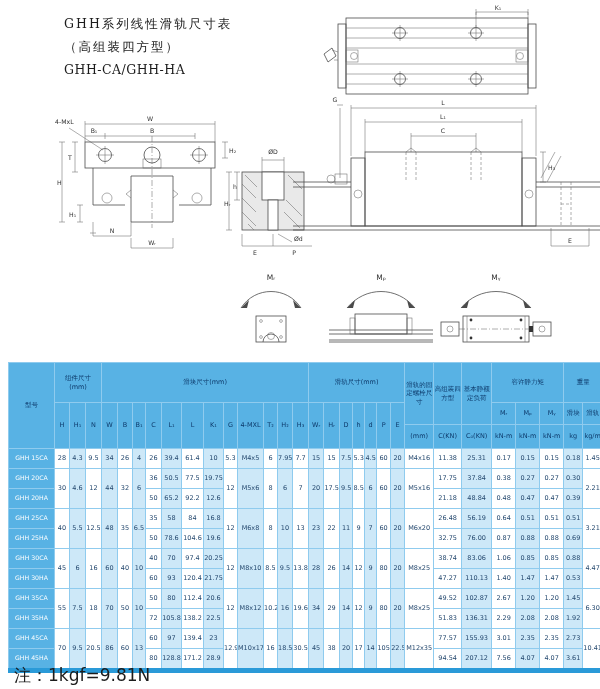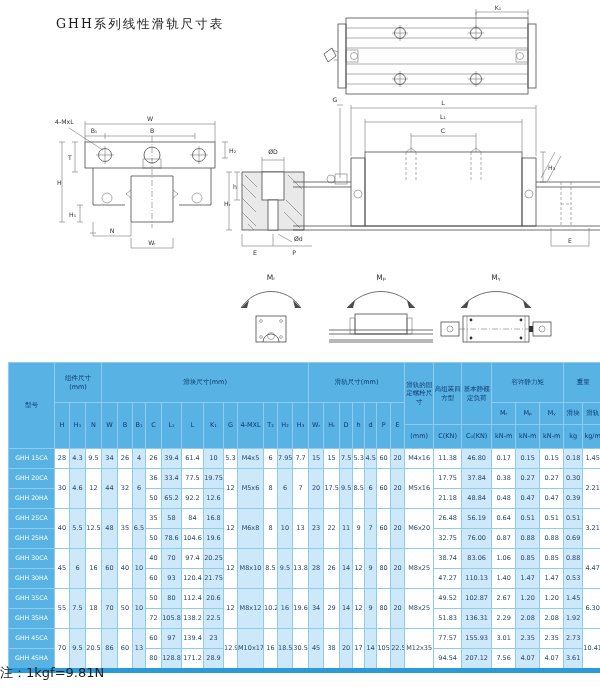--- a/index.html
+++ b/index.html
@@ -1,20 +1,20 @@
 <!DOCTYPE html>
 <html><head>
 <meta charset="utf-8">
 <style>
   html,body{margin:0;padding:0;}
   body{width:600px;height:689px;position:relative;background:#ffffff;
        font-family:"DejaVu Sans",sans-serif;overflow:hidden;}
   .abs{position:absolute;}
   
-  #title{left:56px;top:12px;color:#1c1c1c;font-family:"DejaVu Serif",serif;}
+  #title{left:64px;top:12px;color:#1c1c1c;font-family:"DejaVu Serif",serif;}
   #title .tl{font-size:12.5px;line-height:23px;letter-spacing:2px;white-space:nowrap;}
   #title .tl3{letter-spacing:0.5px;}
   
   svg{overflow:visible;}
   .lw{stroke:#4b4b4b;stroke-width:0.8;fill:none;}
   .lw2{stroke:#6a6a6a;stroke-width:0.55;fill:none;}
   .dash{stroke:#6a6a6a;stroke-width:0.55;fill:none;stroke-dasharray:3 2;}
   .dadot{stroke:#6a6a6a;stroke-width:0.55;fill:none;stroke-dasharray:6 2 1 2;}
   .lbl{font-size:6.2px;fill:#333;font-family:"DejaVu Sans",sans-serif;}
   .mlbl{font-size:7.5px;fill:#333;}
@@ -26,27 +26,29 @@
   #dim-table th{background:#58b2e4;color:#0d3a6b;font-weight:normal;font-size:6.5px;line-height:1.25;}
   #dim-table th.grp{font-size:6.5px;}
   #dim-table td{font-size:6.5px;color:#24486e;height:19px;line-height:1;}
   #dim-table td.w{background:#ffffff;}
   #dim-table td.p{background:#cde8f8;}
   #dim-table td.mcol{background:#58b2e4;color:#ffffff;font-size:6.2px;text-align:center;}
   #dim-table thead tr.r1{height:40px;}
   #dim-table thead tr.r2{height:22px;}
   #dim-table thead tr.r3{height:24px;}
   
-  #footnote{left:0;top:664px;font-size:13px;color:#1c1c1c;}
+  #footnote{left:14px;top:664px;font-size:17px;color:#1c1c1c;}
 </style>
 </head>
 <body>
 
 <div id="title" class="abs">
   <div class="tl">GHH系列线性滑轨尺寸表</div>
+  <div class="tl">（高组装四方型）</div>
+  <div class="tl tl3">GHH-CA/GHH-HA</div>
 </div>
 
 <svg class="abs" style="left:318px;top:4px;" width="246" height="102" viewBox="0 0 246 102">
   <g>
     <rect class="lw" x="28" y="14" width="182" height="76"></rect>
     <rect class="lw" x="20" y="20" width="8" height="64"></rect>
     <rect class="lw" x="210" y="20" width="8" height="64"></rect>
     <path class="lw2" d="M28,24 H210 M28,34 H210 M28,44 H210 M28,60 H210 M28,70 H210 M28,80 H210"></path>
     <rect class="lw2" x="28" y="46" width="12" height="12"></rect>
     <rect class="lw2" x="198" y="46" width="12" height="12"></rect>
@@ -307,37 +309,37 @@
         <td class="w">7.7</td>
         <td class="p">15</td>
         <td class="w">15</td>
         <td class="p">7.5</td>
         <td class="w">5.3</td>
         <td class="p">4.5</td>
         <td class="w">60</td>
         <td class="p">20</td>
         <td class="w">M4x16</td>
         <td class="w">11.38</td>
-        <td class="p">46.80</td>
+        <td class="p">25.31</td>
         <td class="w">0.17</td>
         <td class="p">0.15</td>
         <td class="w">0.15</td>
         <td class="p">0.18</td>
         <td class="w">1.45</td>
       </tr>
       <tr>
         <td class="mcol">GHH 20CA</td>
         <td rowspan="2" class="w">30</td>
         <td rowspan="2" class="p">4.6</td>
         <td rowspan="2" class="w">12</td>
         <td rowspan="2" class="p">44</td>
         <td rowspan="2" class="w">32</td>
         <td rowspan="2" class="p">6</td>
         <td class="w">36</td>
-        <td class="p">33.4</td>
+        <td class="p">50.5</td>
         <td class="w">77.5</td>
         <td class="p">19.75</td>
         <td rowspan="2" class="w">12</td>
         <td rowspan="2" class="p">M5x6</td>
         <td rowspan="2" class="w">8</td>
         <td rowspan="2" class="p">6</td>
         <td rowspan="2" class="w">7</td>
         <td rowspan="2" class="p">20</td>
         <td rowspan="2" class="w">17.5</td>
         <td rowspan="2" class="p">9.5</td>

